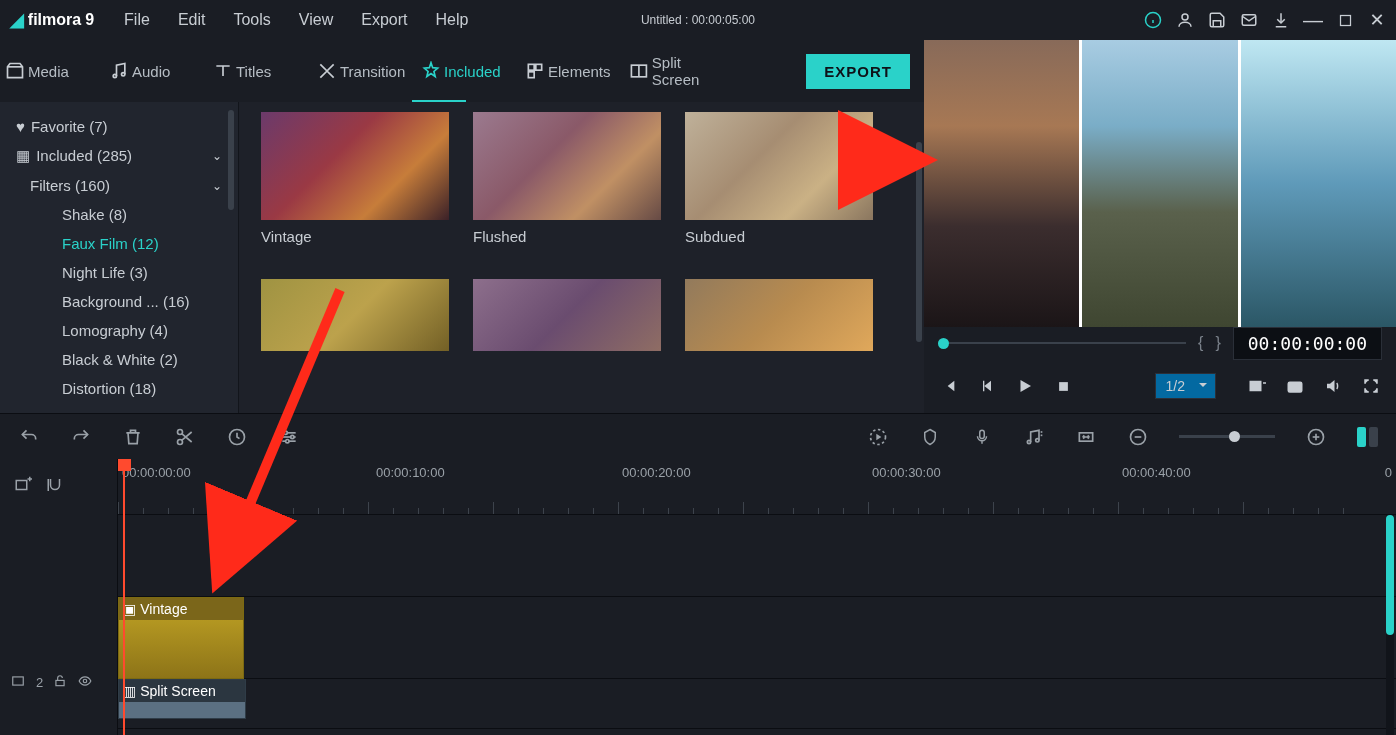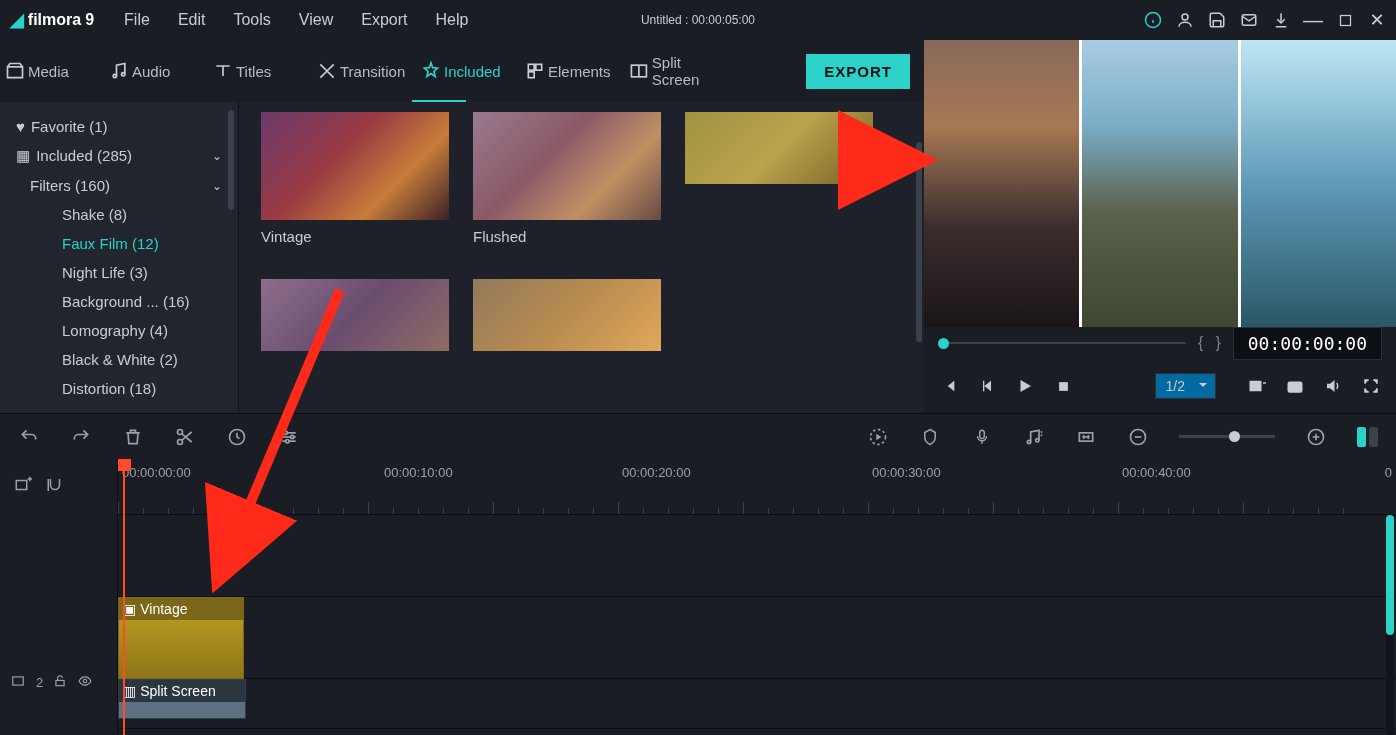--- a/index.html
+++ b/index.html
@@ -217,21 +217,21 @@
           </svg>
           <span>Split Screen</span>
         </div>
       <div class="tab-underline" style="left:412px;"></div>
       <button class="export-btn">EXPORT</button>
     </div>
     <div class="library-body">
       <div class="sidebar">
         <div class="sidebar-scroll"></div>
         <div class="side-row lvl1">
-            <span><span class="heart">♥</span><span>Favorite (1)</span></span>
+            <span><span class="heart">♥</span><span>Favorite (7)</span></span>
           </div>
         <div class="side-row lvl1">
             <span><span style="margin-right:6px;">▦</span><span>Included (285)</span></span>
             <span class="chev">⌄</span>
           </div>
         <div class="side-row lvl2">
             <span>Filters (160)</span>
             <span class="chev">⌄</span>
           </div>
         <div class="side-row lvl3">Shake (8)</div>
@@ -245,20 +245,24 @@
       <div class="grid-area">
         <div class="grid-scroll"></div>
         <div class="grid-thumbs">
           <div class="thumb">
               <div class="thumb-img" style="background:linear-gradient(135deg,#6b3a6b,#9a3944 40%,#c77d3a 70%,#3b2128);"></div>
               <span class="thumb-label">Vintage</span>
             </div>
           <div class="thumb">
               <div class="thumb-img" style="background:linear-gradient(135deg,#9b7a8f,#8a5968 40%,#c09064 70%,#664a45);"></div>
               <span class="thumb-label">Flushed</span>
+            </div>
+          <div class="thumb">
+              <div class="thumb-img" style="background:linear-gradient(135deg,#bfb19a,#a68d72 40%,#cab185 70%,#8a765f);"></div>
+              <span class="thumb-label">Subdued</span>
             </div>
           <div class="thumb">
               <div class="thumb-img" style="height:72px;background:linear-gradient(135deg,#9f9342,#bca24c 50%,#736026);"></div>
             </div>
           <div class="thumb">
               <div class="thumb-img" style="height:72px;background:linear-gradient(135deg,#8d6f8c,#6a4c6f 50%,#8f6d64);"></div>
             </div>
           <div class="thumb">
               <div class="thumb-img" style="height:72px;background:linear-gradient(135deg,#927a5c,#b88b4f 50%,#e0a85b);"></div>
             </div>
@@ -455,21 +459,21 @@
           </svg></span>
       <span><svg width="16" height="14" viewBox="0 0 24 24" fill="none" stroke="#9aa1a8" stroke-width="2">
             <path d="M2 12s3.5-7 10-7 10 7 10 7-3.5 7-10 7-10-7-10-7z"></path>
             <circle cx="12" cy="12" r="3"></circle>
           </svg></span>
     </div>
   </div>
   <div class="tl-main">
     <div class="ruler">
       <span class="ruler-mark" style="left:4px;">00:00:00:00</span>
-      <span class="ruler-mark" style="left:266px;text-align:center;">00:00:10:00</span>
+      <span class="ruler-mark" style="left:258px;text-align:center;">00:00:10:00</span>
       <span class="ruler-mark" style="left:504px;">00:00:20:00</span>
       <span class="ruler-mark" style="left:754px;">00:00:30:00</span>
       <span class="ruler-mark" style="left:1004px;">00:00:40:00</span>
       <span class="ruler-mark" style="right:4px;">0</span>
       <div class="ticks">
         <div class="tick major"></div>
           <div class="tick"></div>
           <div class="tick"></div>
           <div class="tick"></div>
           <div class="tick"></div>

